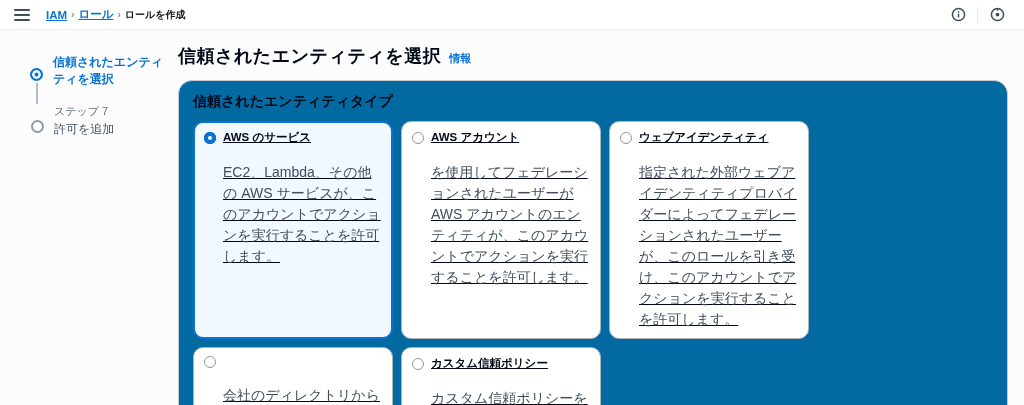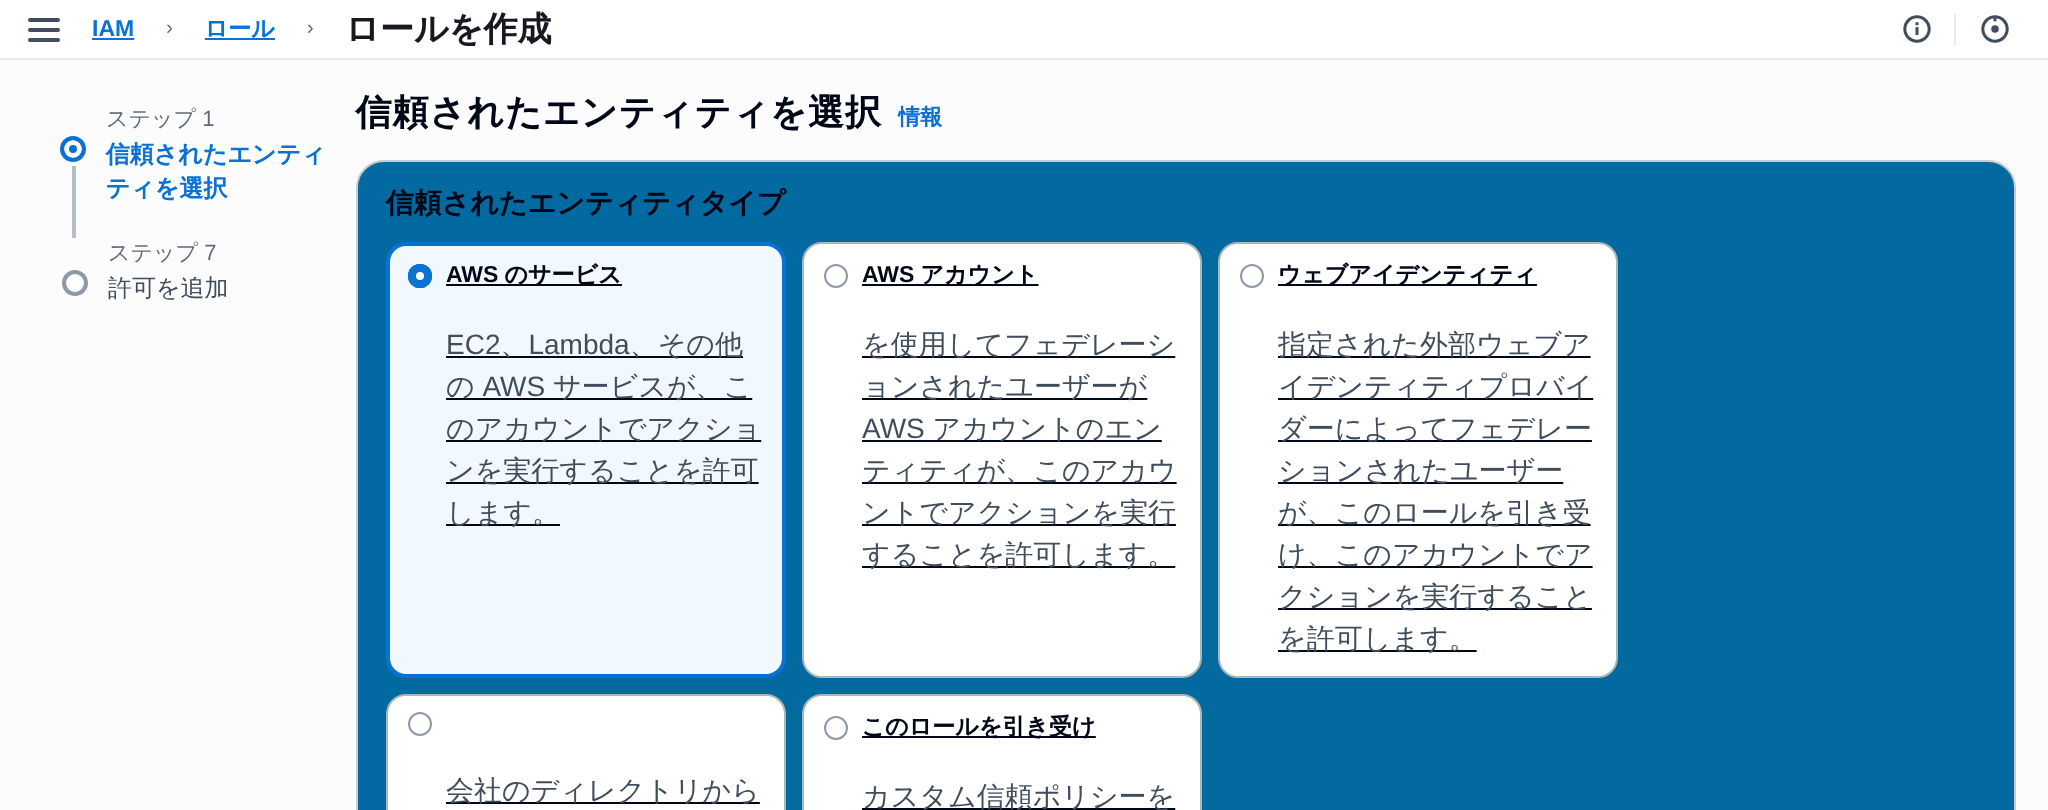--- a/index.html
+++ b/index.html
@@ -8,24 +8,24 @@
     font-family:"Liberation Sans","DejaVu Sans",sans-serif;
     background:#fcfcfd; color:#000716; font-size:12px;
   }
   
   .topbar {
     height:30px; background:#fff; border-bottom:1px solid #e9ebed;
     display:flex; align-items:center; padding:0 18px 0 14px;
   }
   .hamburger { width:16px; display:flex; flex-direction:column; gap:3px; cursor:pointer; margin-right:16px; }
   .hamburger span { display:block; height:2px; background:#414d5c; border-radius:1px; }
-  .crumb { display:flex; align-items:center; gap:16px; }
+  .crumb { display:flex; align-items:center; gap:4px; }
   .crumb a { color:#0972d3; text-decoration:underline; font-weight:bold; font-size:11.5px; cursor:pointer; }
   .crumb .sep { color:#5f6b7a; font-size:10px; }
-  .crumb .current { color:#16191f; font-weight:bold; font-size:17px; }
+  .crumb .current { color:#16191f; font-weight:bold; font-size:10px; }
   .topbar-right { margin-left:auto; display:flex; align-items:center; gap:10px; }
   .topbar-right .vdiv { width:1px; height:16px; background:#e9ebed; }
   .icon-btn { width:18px; height:18px; display:flex; align-items:center; justify-content:center; cursor:pointer; }
   
   .content { position:relative; padding-top:14px; }
   .steps { position:absolute; left:30px; top:22px; width:145px; }
   .step { display:flex; gap:10px; }
   .step-rail { width:14px; display:flex; flex-direction:column; align-items:center; }
   .step-circle {
     width:13px; height:13px; border-radius:50%; background:#fff;
@@ -106,21 +106,20 @@
 
 <div class="content">
 
   <nav class="steps">
     <div class="step active">
       <div class="step-rail">
         <div class="step-circle"></div>
         <div class="rail-line"></div>
       </div>
       <div class="step-text">
-        <div class="step-num">ステップ 1</div>
         <div class="step-label">信頼されたエンティティを選択</div>
       </div>
     </div>
     <div class="step">
       <div class="step-rail">
         <div class="step-circle"></div>
         <div class="rail-line"></div>
       </div>
       <div class="step-text">
         <div class="step-num">ステップ 7</div>
@@ -167,21 +166,21 @@
         <div class="tile">
           <div class="tile-head">
             <span class="radio"></span>
           </div>
           <div class="tile-desc">会社のディレクトリから SAML 3.2 を使用してフェデレーションされたユーザーが、このアカウントでアクションを実行することを許可します。</div>
         </div>
 
         <div class="tile">
           <div class="tile-head">
             <span class="radio"></span>
-            <span class="tile-label">このロールを引き受け</span>
+            <span class="tile-label">カスタム信頼ポリシー</span>
           </div>
           <div class="tile-desc">カスタム信頼ポリシーを作成して、他のユーザーがこのアカウントでアクションを実行できるようにします。</div>
         </div>
 
       </div>
     </section>
 
     <section class="card">
       <h2 class="card-title">ユースケース</h2>
 

